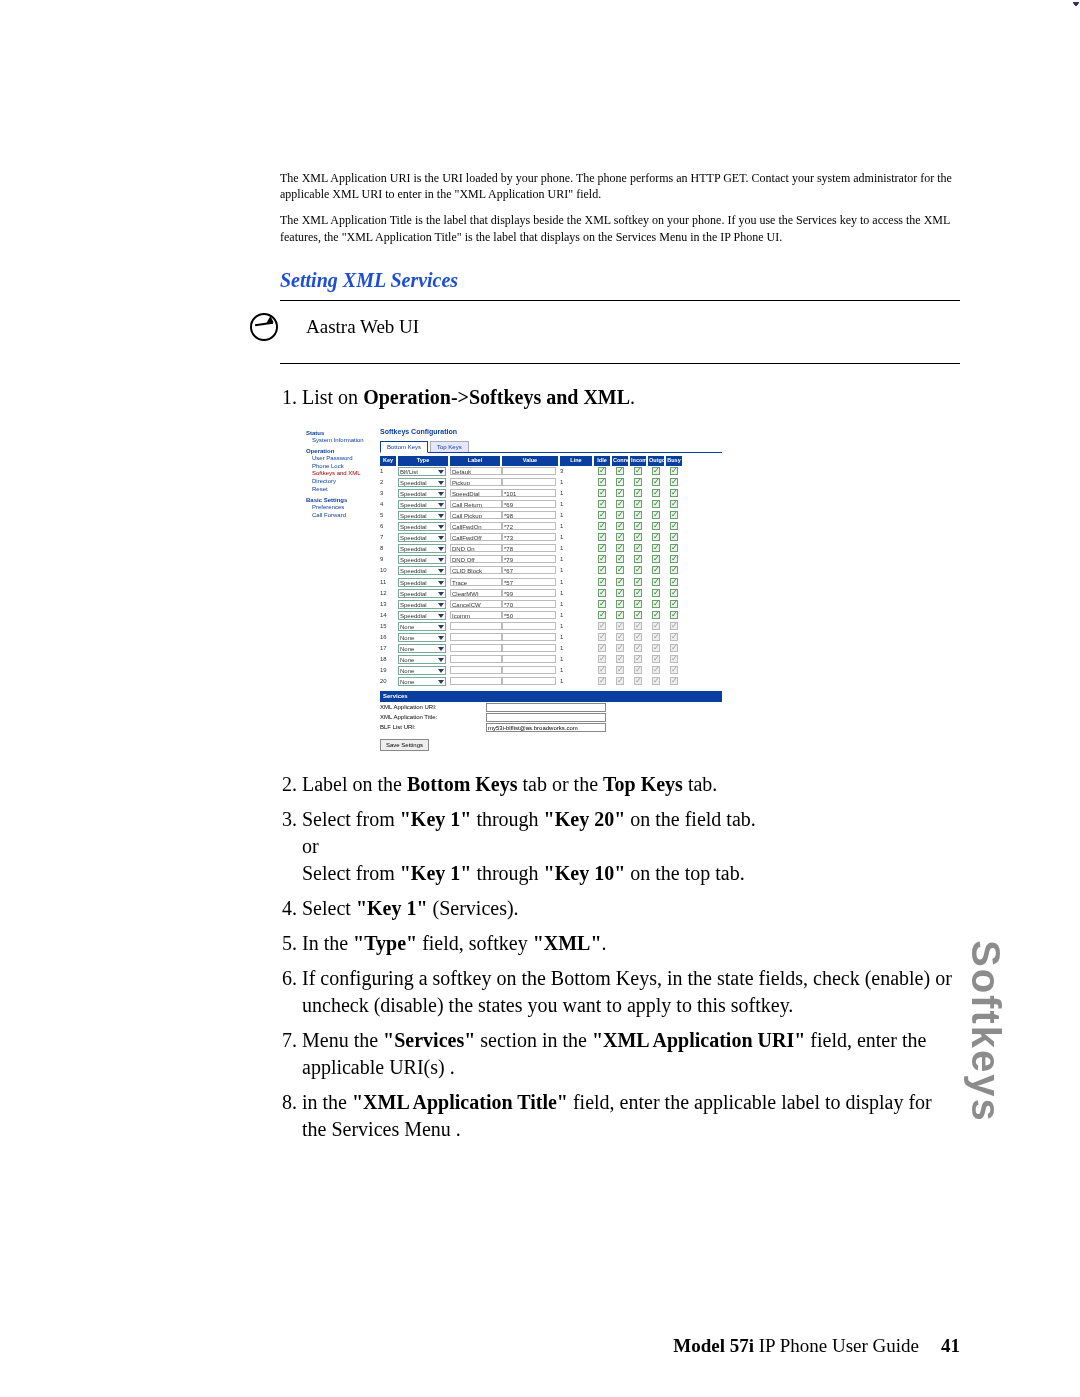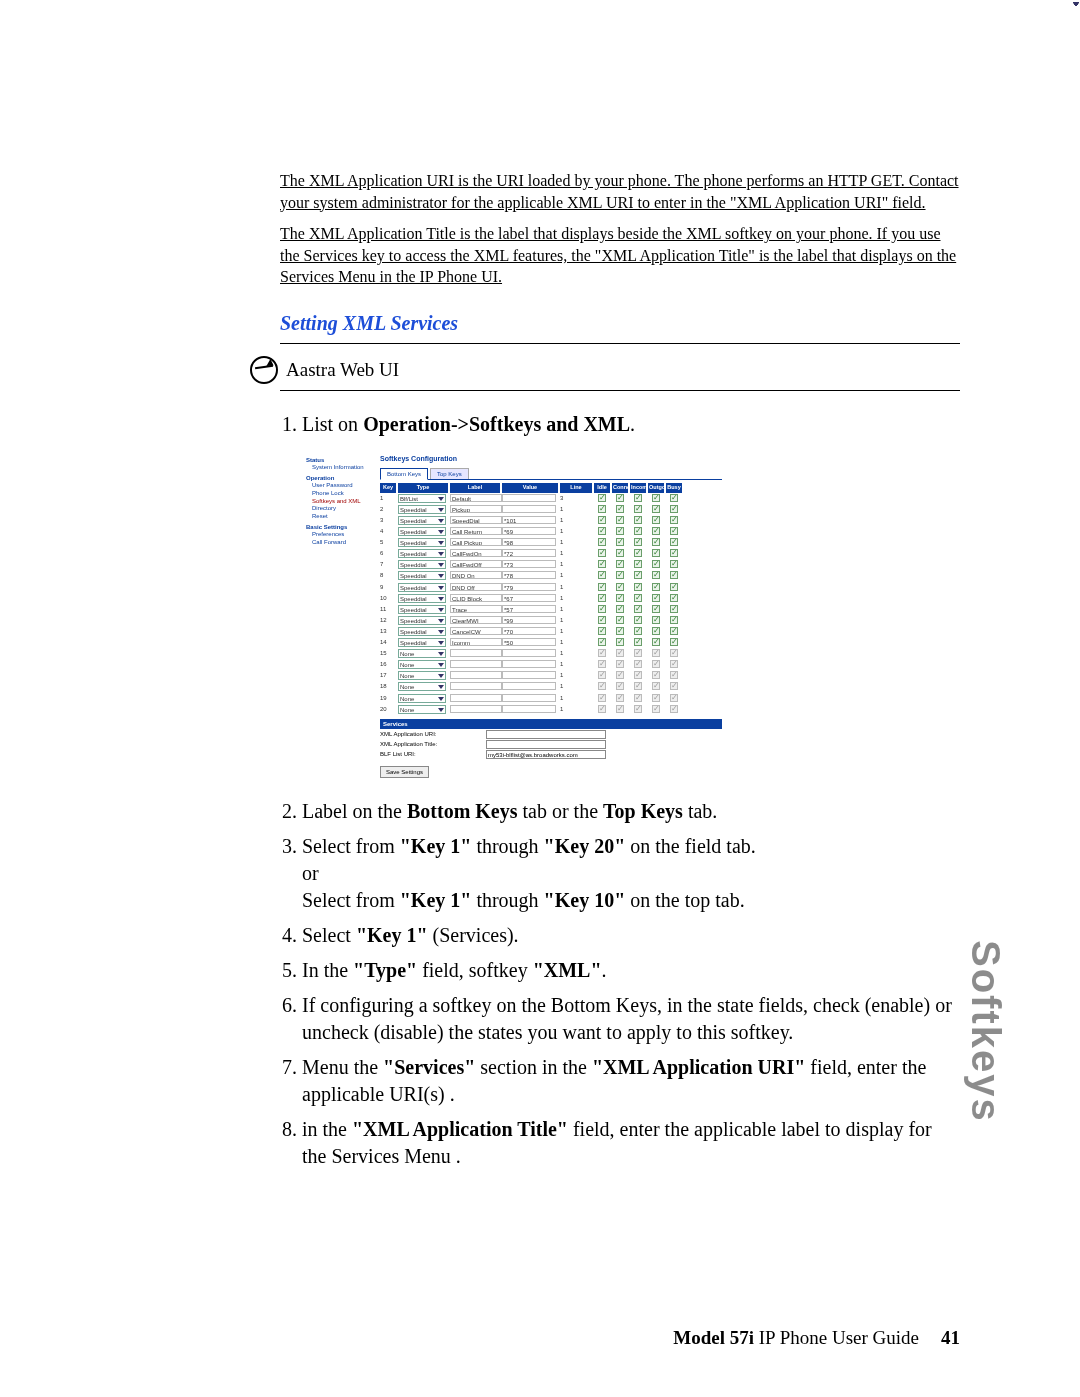--- a/index.html
+++ b/index.html
@@ -9,43 +9,42 @@
     color: #000;
   }
   .page {
     width: 1080px;
     height: 1397px;
     position: relative;
     box-sizing: border-box;
     padding: 170px 120px 60px 280px;
   }
   .body-text {
-    font-size: 16px;
+    font-size: 12px;
     line-height: 1.35;
-    text-decoration: underline;
   }
   .para { margin-bottom: 10px; }
   .section-heading {
     font-style: italic;
     font-weight: bold;
     color: #1d4ed8;
     font-size: 20px;
     margin-top: 24px;
     margin-bottom: 8px;
   }
   hr.section-line {
     border: none;
     border-top: 1px solid #000;
     margin: 6px 0 12px 0;
   }
   .globe-row {
     display: flex;
     align-items: center;
-    gap: 8px;
-    margin: 6px 0 6px -30px;
+    gap: 28px;
+    margin: 6px 0 22px -30px;
   }
   .globe-icon {
     width: 24px; height: 24px;
     border: 2px solid #000;
     border-radius: 50%;
     position: relative;
     flex: 0 0 auto;
   }
   .globe-icon::before {
     content: "";
@@ -217,21 +216,21 @@
     top: 940px;
     font-size: 40px;
     color: rgba(0,0,0,0.45);
     font-family: Arial, sans-serif;
     font-weight: bold;
     letter-spacing: 2px;
     writing-mode: vertical-rl;
   }
   .footer {
     position: absolute;
-    bottom: 48px;
+    bottom: 40px;
     right: 120px;
     font-size: 19px;
   }
   .footer .pn {
     font-weight: bold;
     margin-left: 22px;
   }
 </style>
 </head>
 <body>

